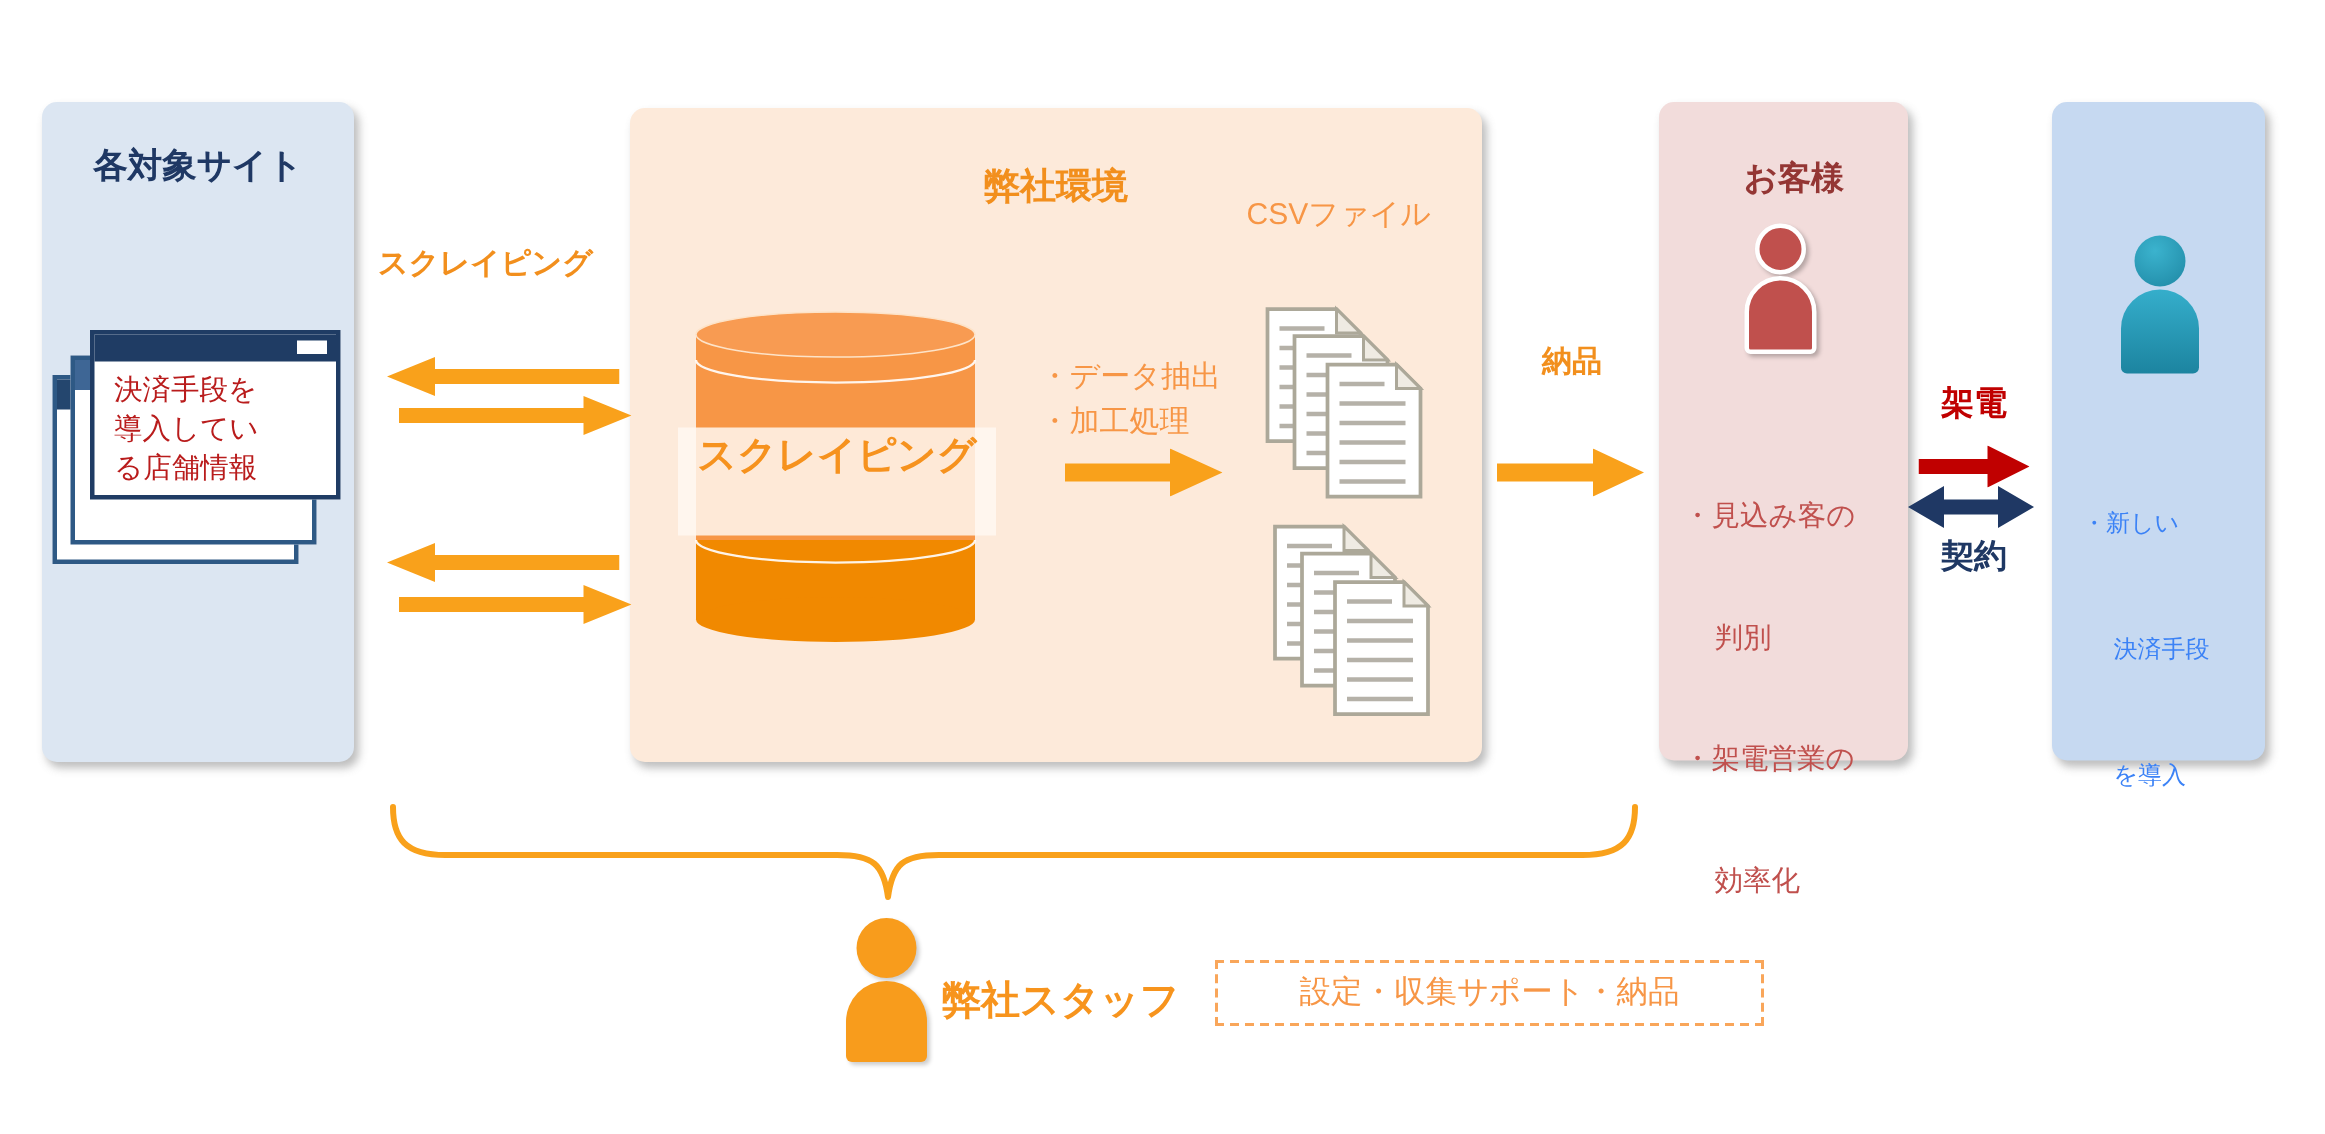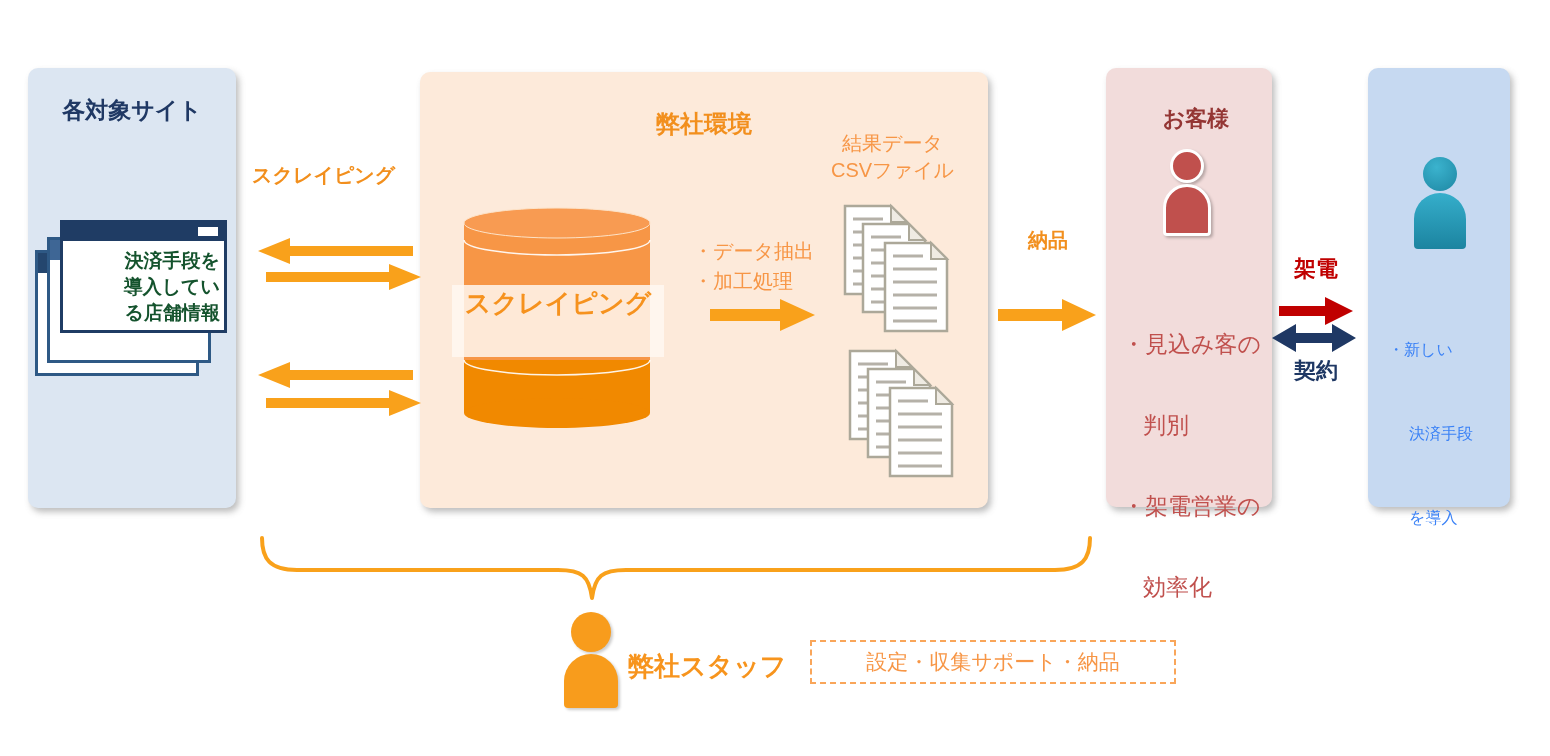--- a/index.html
+++ b/index.html
@@ -22,21 +22,21 @@
 
   
   .win{position:absolute;background:#fff;border:3px solid #2E5985;box-sizing:border-box;}
   .win .bar{height:20px;background:#24466E;position:relative;}
   #win-back {left:35px;top:250px;width:164px;height:126px;}
   #win-mid  {left:47px;top:237px;width:164px;height:126px;}
   #win-mid .bar{background:#3E6695;}
   #win-front{left:60px;top:220px;width:167px;height:113px;border-color:#1F3C64;}
   #win-front .bar{height:18px;background:#1F3C64;}
   #win-front .bar .sq{position:absolute;right:6px;top:4px;width:20px;height:9px;background:#fff;}
-  .winbody{padding:7px 4px 0 13px;font-size:19px;font-weight:bold;line-height:26px;color:#14532d;text-align:right;}
+  .winbody{padding:7px 4px 0 13px;font-size:19px;font-weight:normal;line-height:26px;color:#b91c1c;}
 
   
   .olabel-bold{position:absolute;font-weight:bold;color:#F28F1D;}
   #lbl-scraping{left:252px;top:162px;font-size:20px;}
   #lbl-delivery{left:1008px;top:227px;width:80px;font-size:20px;text-align:center;}
   #lbl-staff{left:628px;top:649px;font-size:26px;color:#F7941D;}
   #lbl-call{left:1272px;top:254px;width:88px;font-size:22px;color:#C00000;text-align:center;font-weight:bold;position:absolute;}
   #lbl-contract{left:1272px;top:356px;width:88px;font-size:22px;color:#1F3864;text-align:center;font-weight:bold;position:absolute;}
 
   .otext{position:absolute;color:#F79646;}
@@ -53,21 +53,21 @@
   .p-body{position:absolute;box-sizing:border-box;}
   #cust-head{left:1170px;top:149px;width:34px;height:34px;background:#C0504D;border:3.5px solid #fff;box-shadow:2px 2px 3px rgba(0,0,0,.25);}
   #cust-body{left:1163px;top:184px;width:48px;height:52px;background:#C0504D;border:3.5px solid #fff;border-radius:24px 24px 4px 4px;box-shadow:2px 2px 3px rgba(0,0,0,.25);}
   #own-head{left:1423px;top:157px;width:34px;height:34px;background:radial-gradient(circle at 40% 30%,#3BB3CE,#1E87A3);}
   #own-body{left:1414px;top:193px;width:52px;height:56px;background:linear-gradient(#35AECB,#1C84A0);border-radius:26px 26px 4px 4px;}
   #staff-head{left:571px;top:612px;width:40px;height:40px;background:#F89C1C;box-shadow:2px 2px 3px rgba(0,0,0,.2);}
   #staff-body{left:564px;top:654px;width:54px;height:54px;background:#F89C1C;border-radius:27px 27px 4px 4px;box-shadow:2px 2px 3px rgba(0,0,0,.2);}
 
   
   .btext{position:absolute;white-space:pre;}
-  #cust-bullets{left:1122px;top:277px;font-size:23px;line-height:27px;color:#C0504D;}
+  #cust-bullets{left:1122px;top:277px;font-size:19px;line-height:27px;color:#C0504D;}
   #own-bullets{left:1388px;top:280px;font-size:16px;line-height:28px;color:#3b82f6;}
   .bline{display:block;}
   .ind{padding-left:21px;}
 
   
   #support-box{left:810px;top:640px;width:366px;height:44px;border:2px dashed #F9A65A;
     box-sizing:border-box;text-align:center;line-height:40px;font-size:21px;color:#F79646;}
 
   svg{display:block;}
 </style>
@@ -126,21 +126,21 @@
     <ellipse cx="97" cy="28" rx="93" ry="15" fill="#F89B52" stroke="#FDE3C8" stroke-width="1"></ellipse>
     <path d="M4,45 A93,15 0 0 0 190,45" stroke="#FFFFFF" stroke-width="1.5" fill="none" opacity="0.9"></path>
   </svg>
   <div class="abs" id="sys-band"><span class="bline">スクレイピング</span></div>
 
   <div class="otext" id="txt-process"><span class="bline">・データ抽出</span><span class="bline">・加工処理</span></div>
   <svg class="abs" style="left:710px;top:299px" width="105" height="32">
       <polygon points="0,10 70,10 70,0 105,16 70,32 70,22 0,22" fill="#F9A11B"></polygon>
     </svg>
 
-  <div class="otext" id="txt-result"><span class="bline">結果データ</span><span class="bline">CSVファイル</span></div>
+  <div class="otext" id="txt-result"><span class="bline">CSVファイル</span></div>
   <svg class="abs" style="left:840px;top:203px" width="130" height="135">
     <defs>
       <g id="docpage">
         <path d="M0,0 L46,0 L62,16 L62,88 L0,88 Z" fill="#FFFFFF" stroke="#ACA899" stroke-width="2.5"></path>
         <path d="M46,0 L46,16 L62,16 Z" fill="#EFEBE3" stroke="#ACA899" stroke-width="2"></path>
         <g stroke="#B5B1A8" stroke-width="3">
           <line x1="8" y1="13" x2="38" y2="13"></line>
           <line x1="8" y1="26" x2="52" y2="26"></line>
           <line x1="8" y1="39" x2="52" y2="39"></line>
           <line x1="8" y1="52" x2="52" y2="52"></line>

